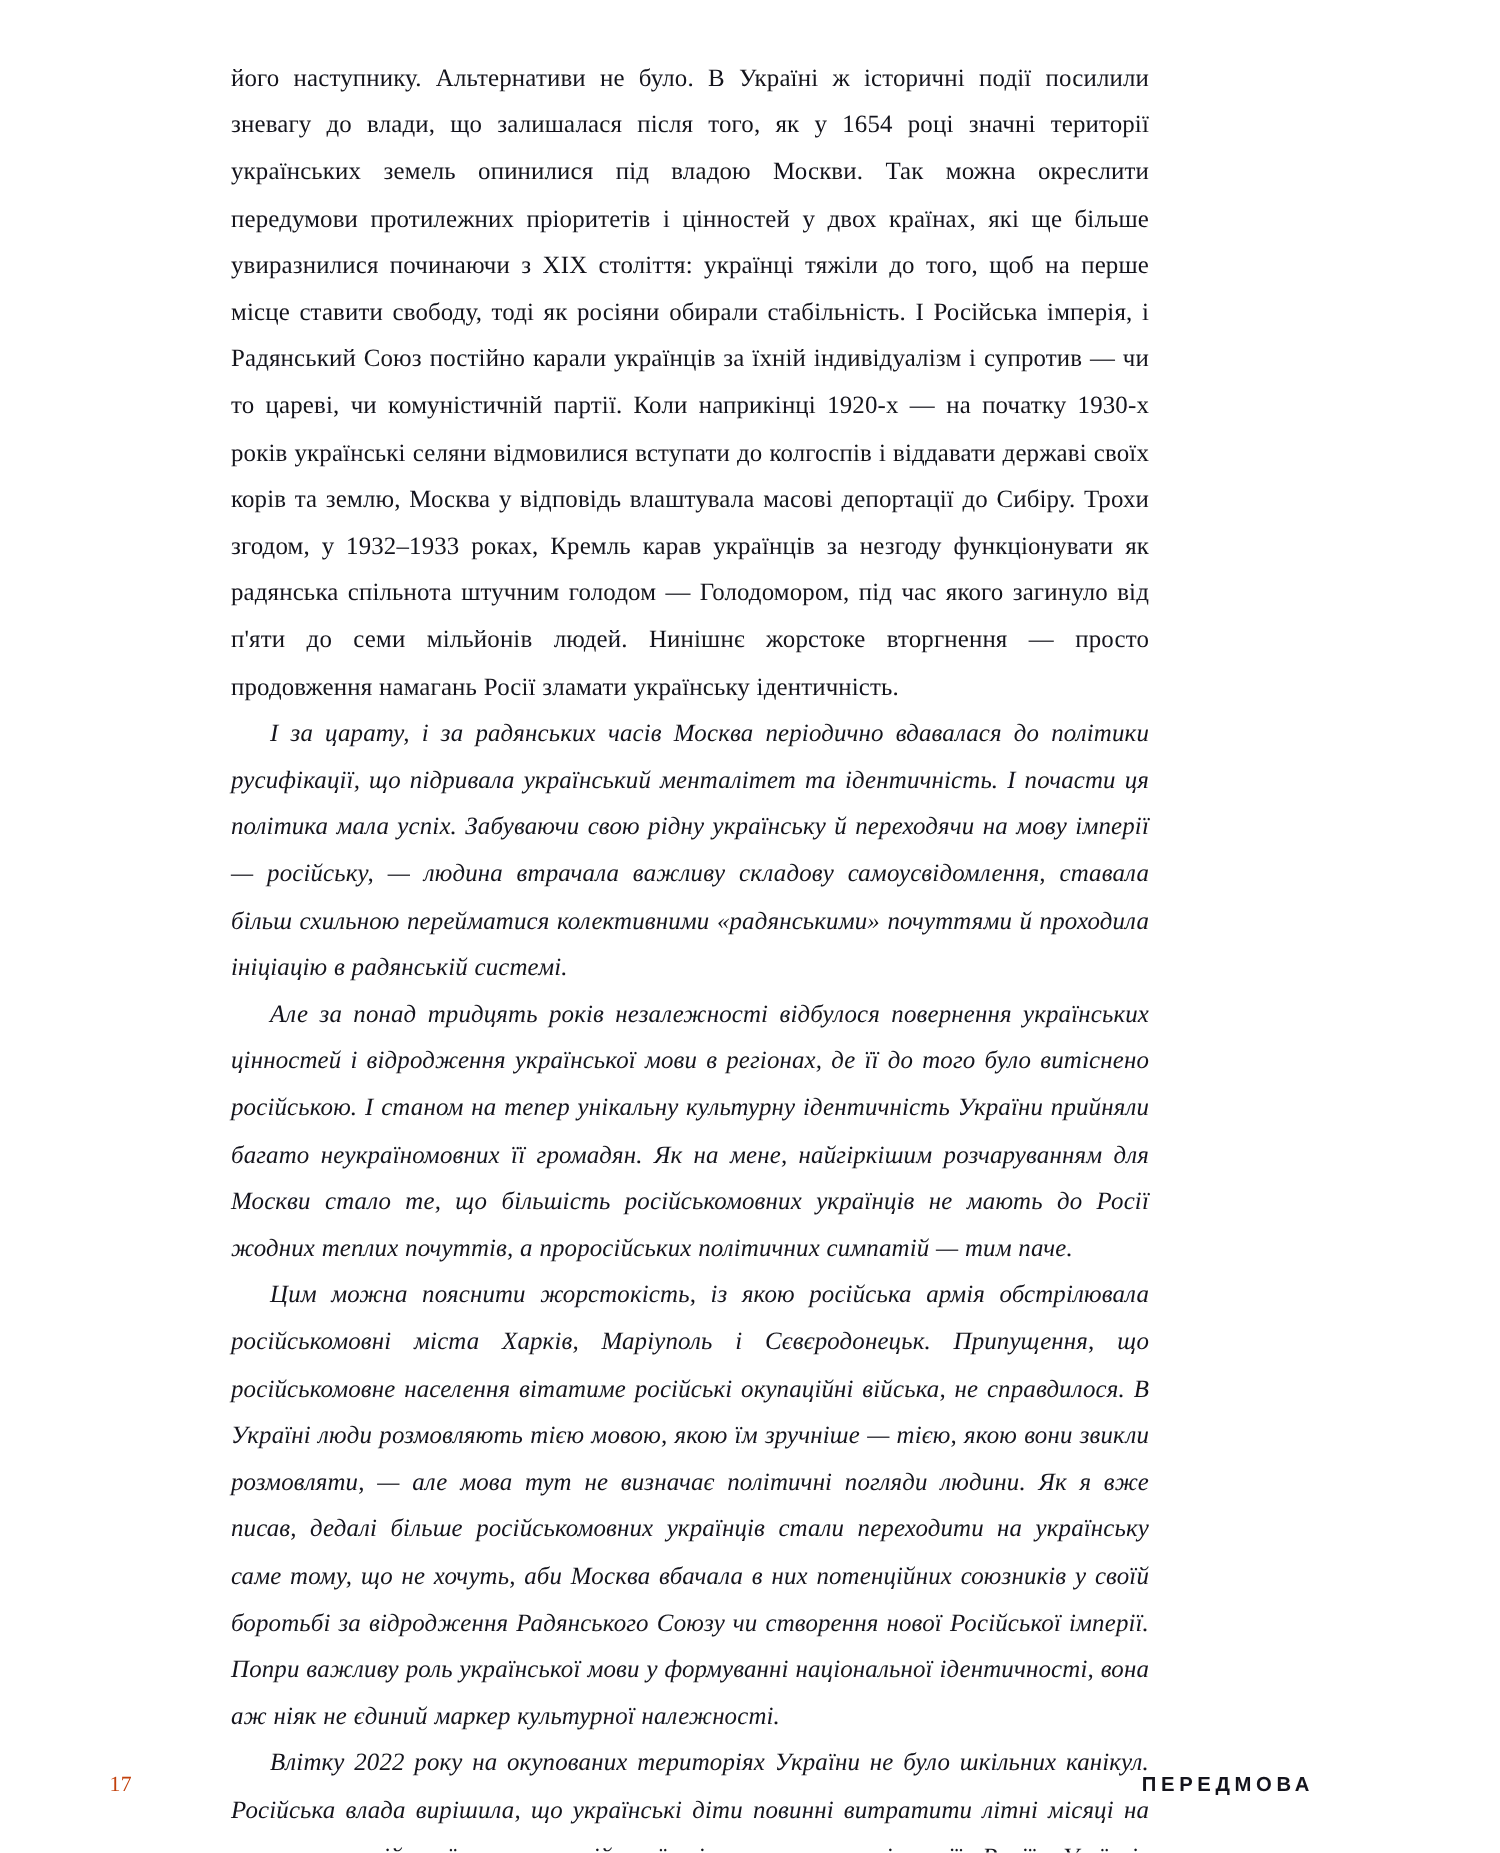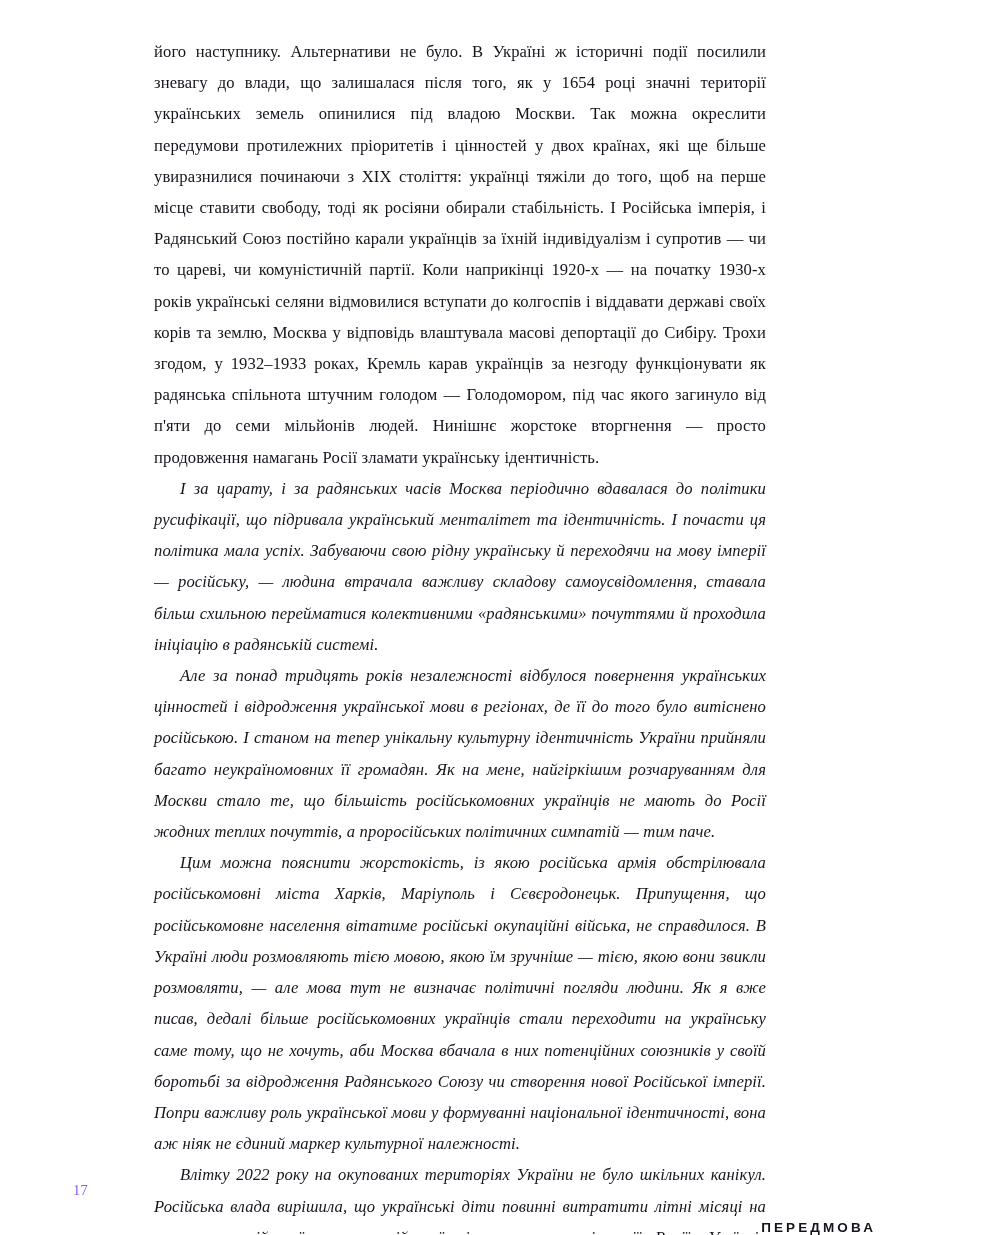--- a/index.html
+++ b/index.html
@@ -48,32 +48,31 @@
     top: 1182px;
     width: 1000px;
     height: 30px;
   }
   .folio {
     position: absolute;
     left: 57px;
     top: 0;
     font-size: 14.5px;
     letter-spacing: 0.3px;
-    color: #8b5cf6;
+    color: #c2410c;
   }
   .running-head {
     position: absolute;
     right: 140px;
     top: 0px;
     font-family: "Liberation Sans", sans-serif;
     font-size: 13.5px;
     font-weight: 700;
     letter-spacing: 3.1px;
     color: #14141c;
-    margin-top: 38px;
   }
 </style>
 </head>
 <body>
 
 <div class="page">
 
   <div class="text-column">
     <p class="para">його наступнику. Альтернативи не було. В Україні ж історичні події посилили зневагу до влади, що залишалася після того, як у 1654 році значні території українських земель опинилися під владою Москви. Так можна окреслити передумови протилежних пріоритетів і цінностей у двох країнах, які ще більше увиразнилися починаючи з XIX століття: українці тяжіли до того, щоб на перше місце ставити свободу, тоді як росіяни обирали стабільність. І Російська імперія, і Радянський Союз постійно карали українців за їхній індивідуалізм і супротив — чи то цареві, чи комуністичній партії. Коли наприкінці 1920-х — на початку 1930-х років українські селяни відмовилися вступати до колгоспів і віддавати державі своїх корів та землю, Москва у відповідь влаштувала масові депортації до Сибіру. Трохи згодом, у 1932–1933 роках, Кремль карав українців за незгоду функціонувати як радянська спільнота штучним голодом — Голодомором, під час якого загинуло від п'яти до семи мільйонів людей. Нинішнє жорстоке вторгнення — просто продовження намагань Росії зламати українську ідентичність.</p>
     <p class="para indent">І за царату, і за радянських часів Москва періодично вдавалася до політики русифікації, що підривала український менталітет та ідентичність. І почасти ця політика мала успіх. Забуваючи свою рідну українську й переходячи на мову імперії — російську, — людина втрачала важливу складову самоусвідомлення, ставала більш схильною перейматися колективними «радянськими» почуттями й проходила ініціацію в радянській системі.</p>

